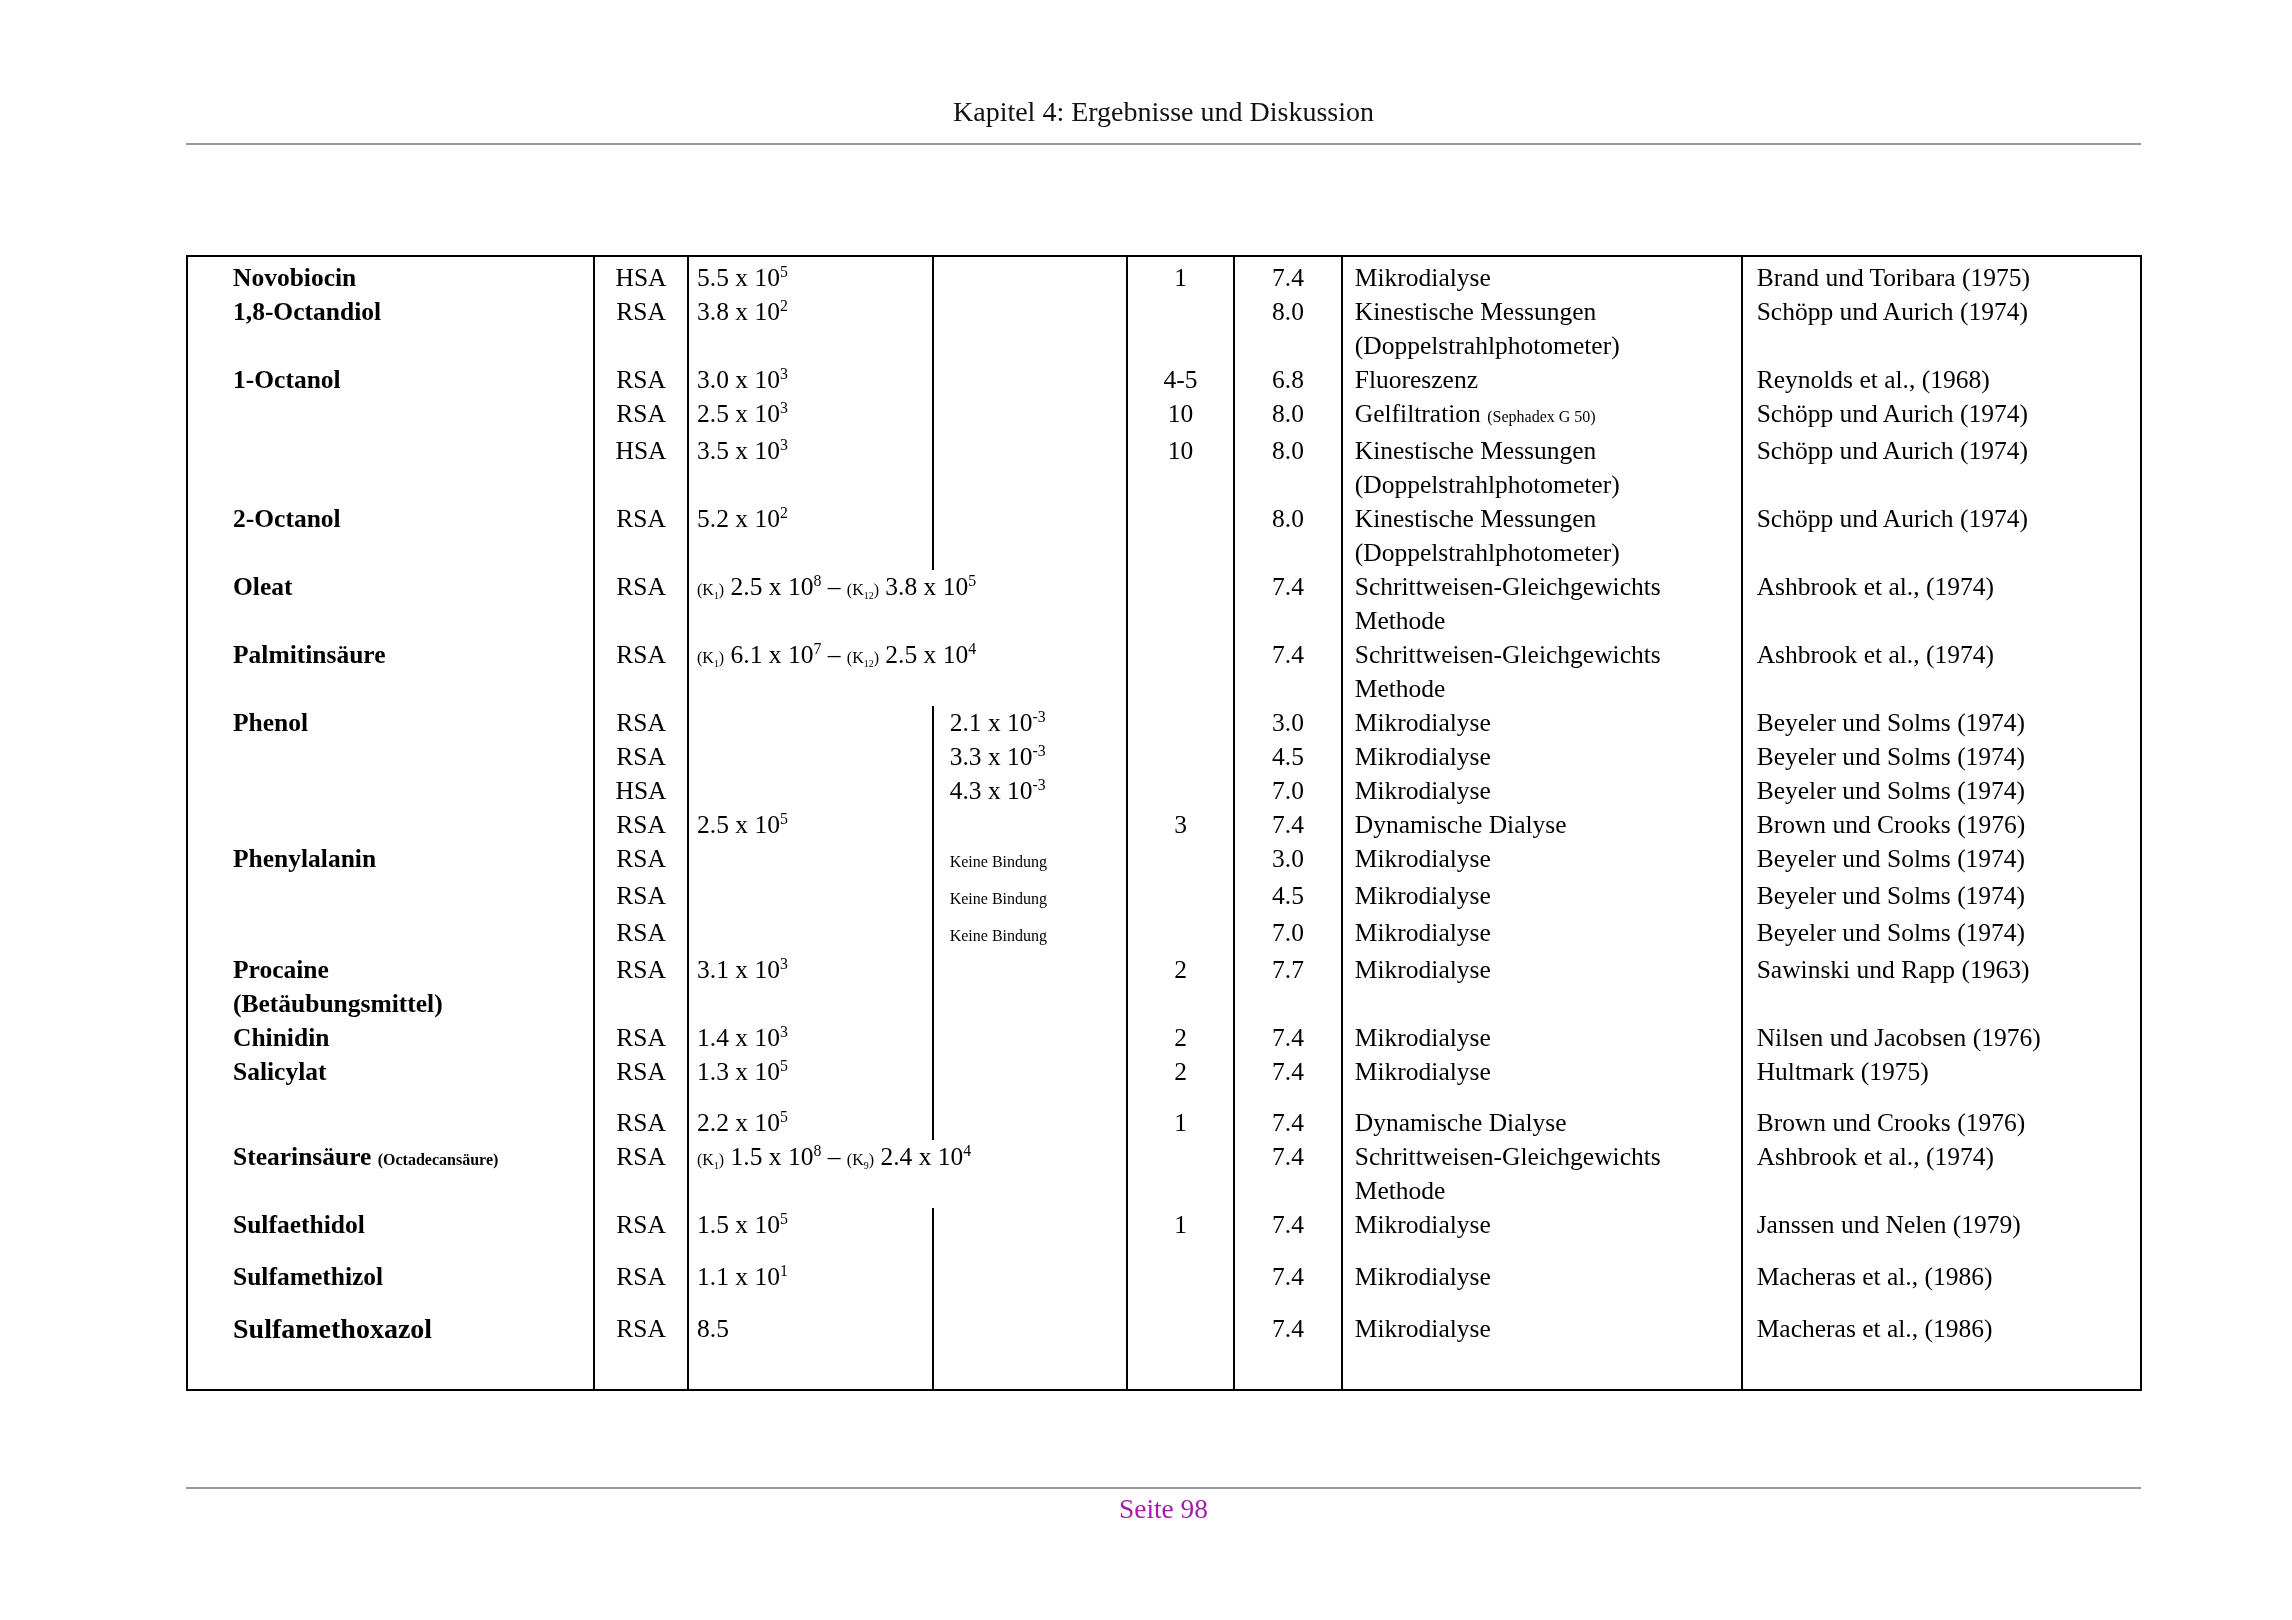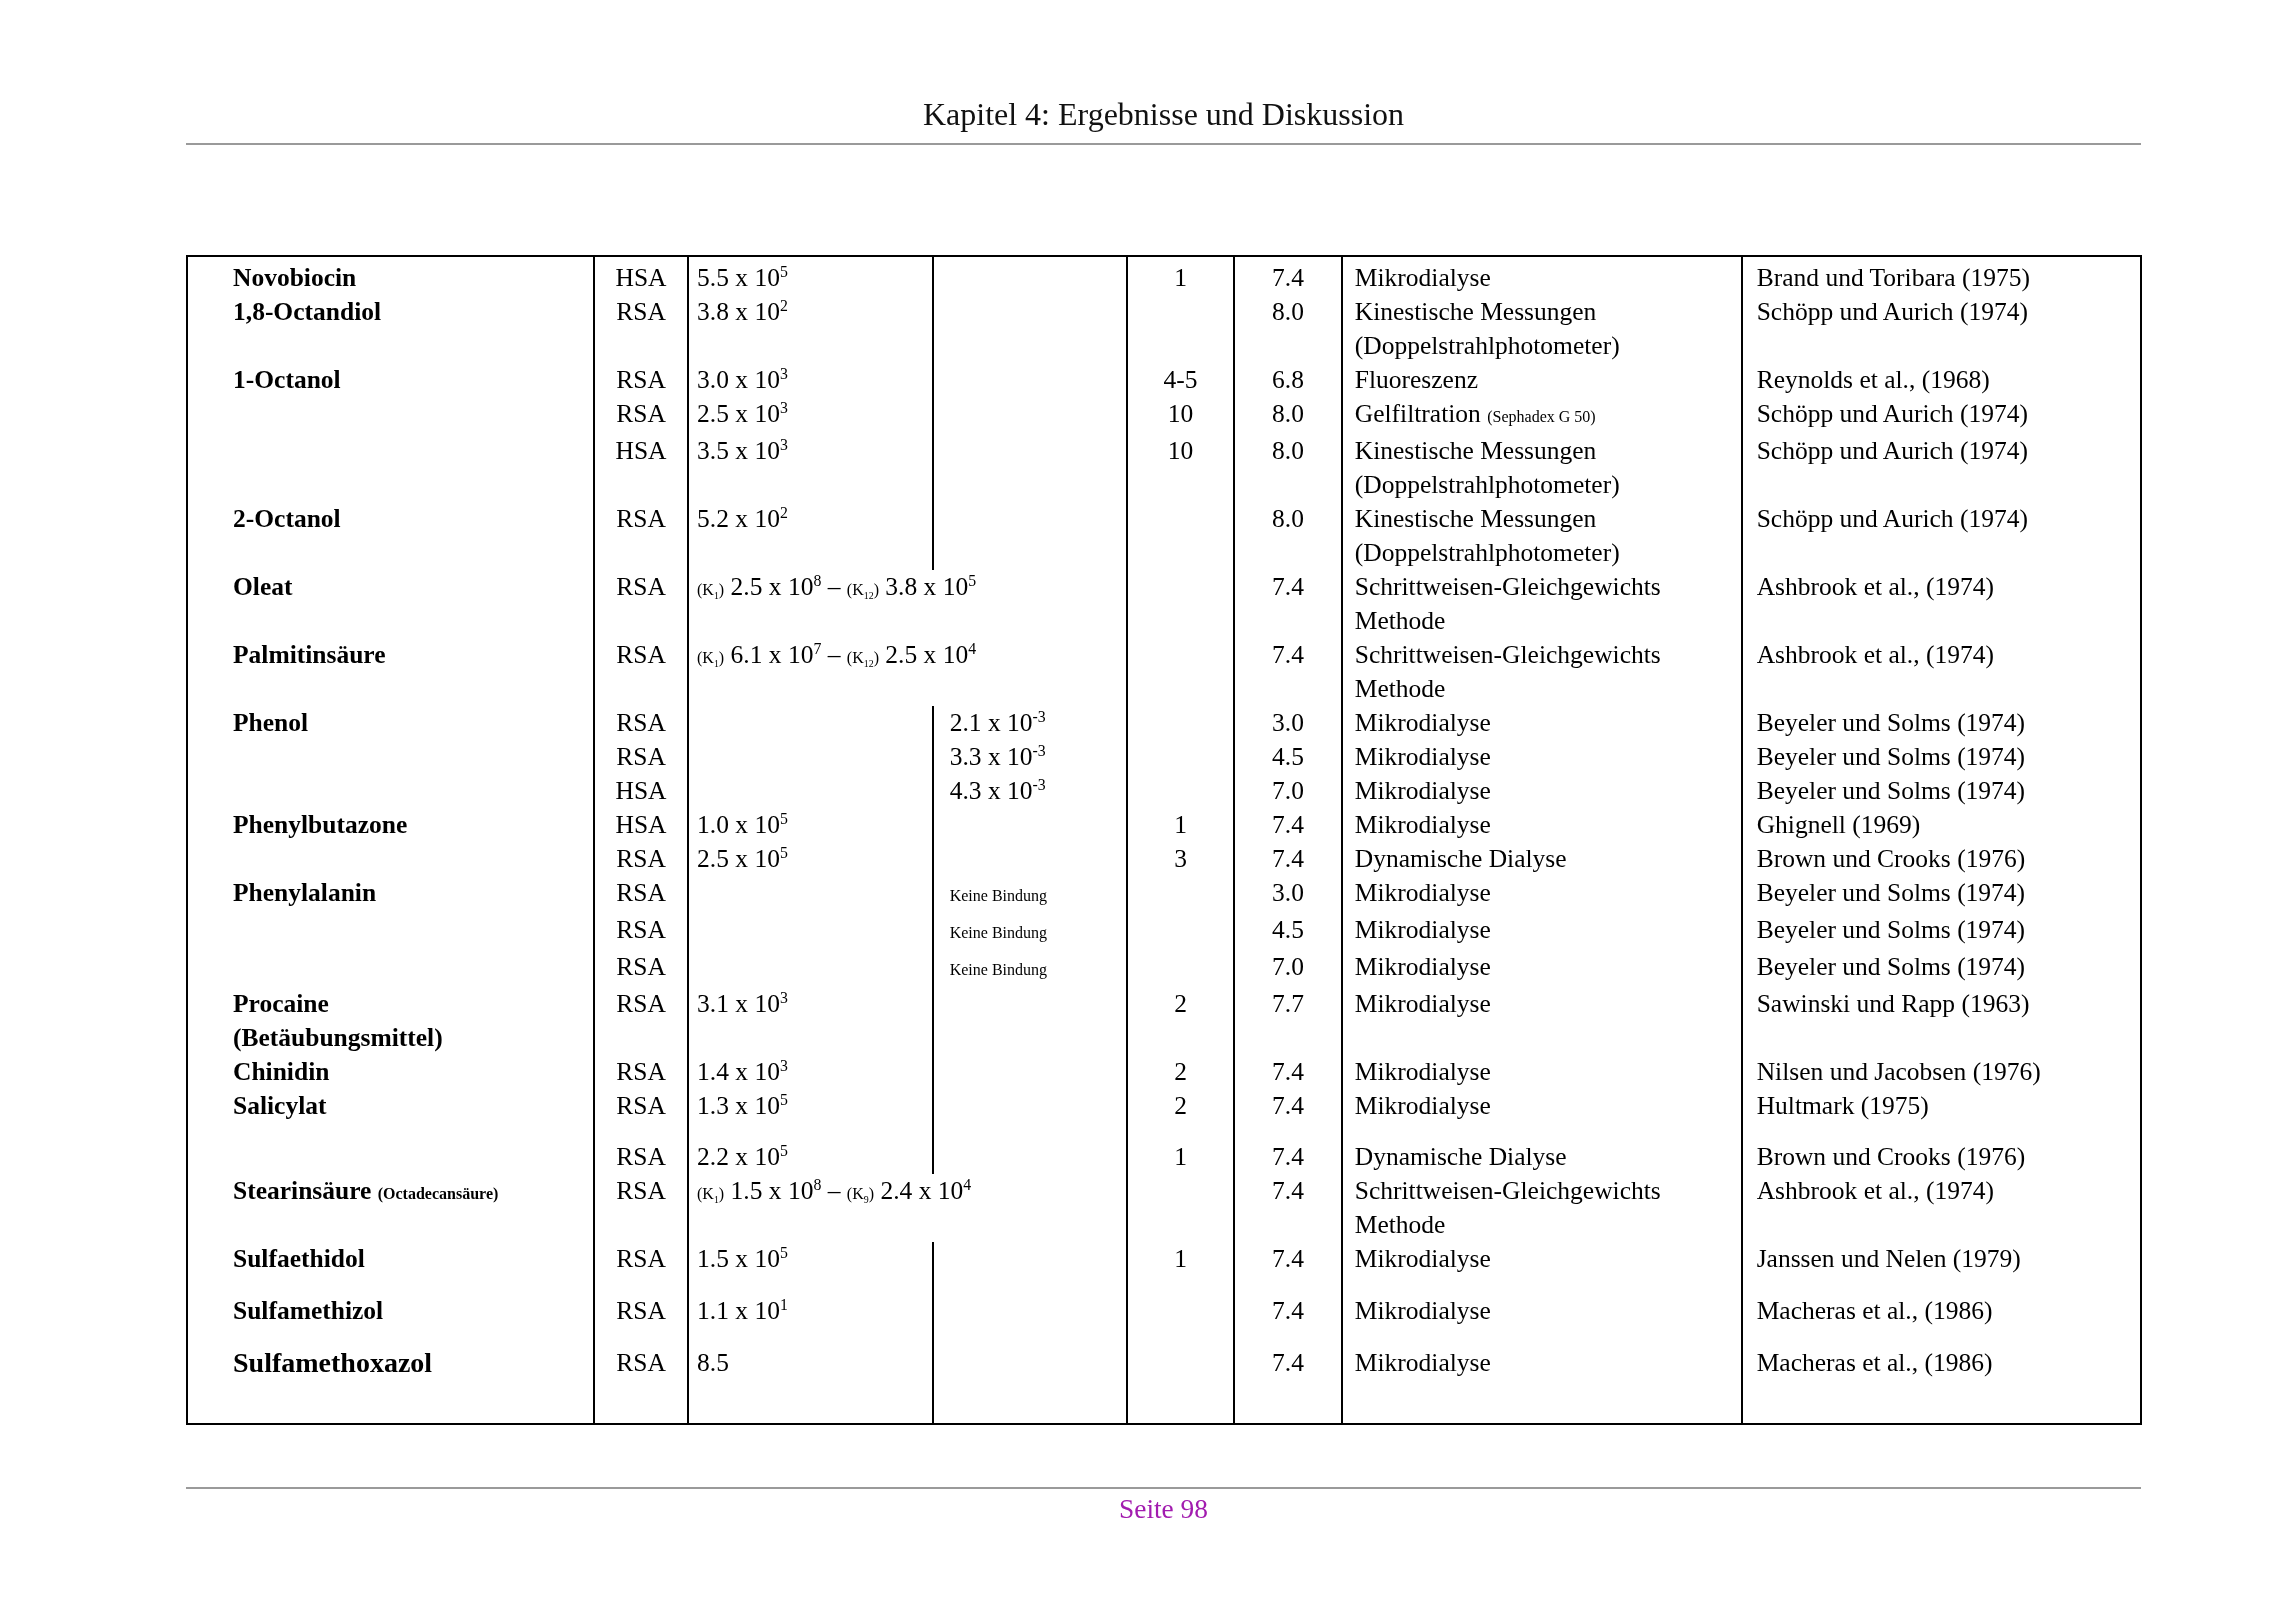--- a/index.html
+++ b/index.html
@@ -8,21 +8,21 @@
     position:relative;
     width:2293px;height:1620px;
     background:#ffffff;
     font-family:"Liberation Serif","DejaVu Serif",serif;
     color:#000;
     overflow:hidden;
   }
   
   .running-header{
     position:absolute;left:186px;top:96px;width:1955px;
-    text-align:center;font-size:32px;color:#111;
+    text-align:center;font-size:28px;color:#111;
   }
   .header-rule{
     position:absolute;left:186px;top:143px;width:1955px;height:0;
     border-top:2px solid #9a9a9a;
   }
   
   .footer-rule{
     position:absolute;left:186px;top:1487px;width:1955px;height:0;
     border-top:2px solid #9a9a9a;
   }
@@ -232,34 +232,20 @@
             <td class="c-k1 bR"></td>
             <td class="c-k2 bR">4.3 x 10<sup>-3</sup></td>
             <td class="c-n bR"></td>
             <td class="c-ph bR">7.0</td>
             <td class="c-method bR">
               <div>Mikrodialyse</div>
             </td>
             <td class="c-ref">Beyeler und Solms (1974)</td>
           </tr>
           <tr>
-            <td class="c-name bR">
-              <div class="nm">Phenylbutazone</div>
-            </td>
-            <td class="c-alb bR">HSA</td>
-            <td class="c-k1 bR">1.0 x 10<sup>5</sup></td>
-            <td class="c-k2 bR"></td>
-            <td class="c-n bR">1</td>
-            <td class="c-ph bR">7.4</td>
-            <td class="c-method bR">
-              <div>Mikrodialyse</div>
-            </td>
-            <td class="c-ref">Ghignell (1969)</td>
-          </tr>
-          <tr>
             <td class="c-name bR"></td>
             <td class="c-alb bR">RSA</td>
             <td class="c-k1 bR">2.5 x 10<sup>5</sup></td>
             <td class="c-k2 bR"></td>
             <td class="c-n bR">3</td>
             <td class="c-ph bR">7.4</td>
             <td class="c-method bR">
               <div>Dynamische Dialyse</div>
             </td>
             <td class="c-ref">Brown und Crooks  (1976)</td>

